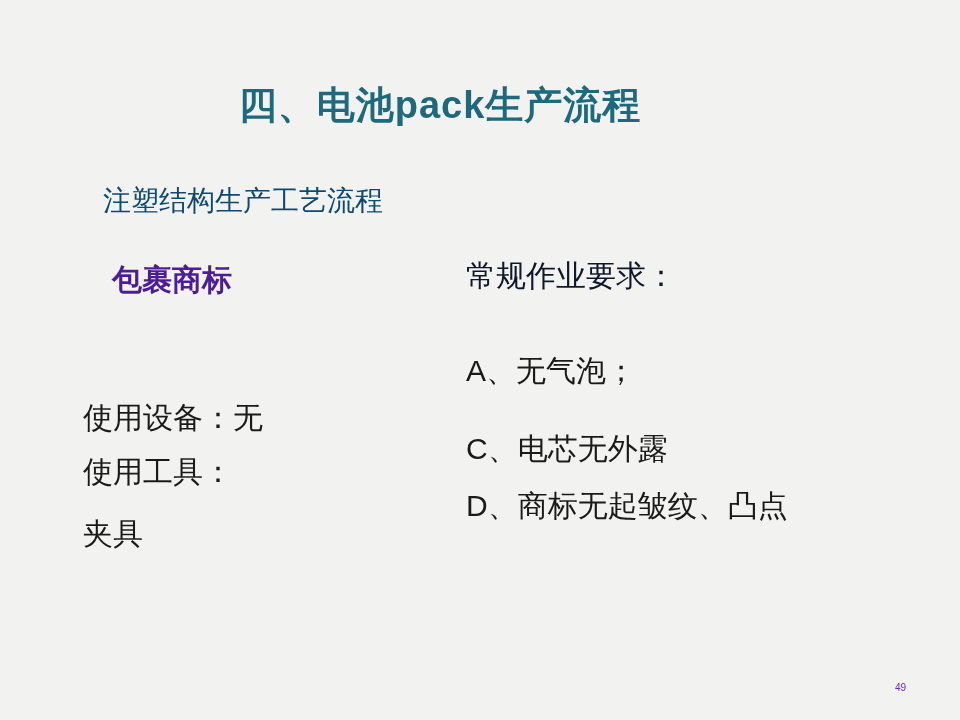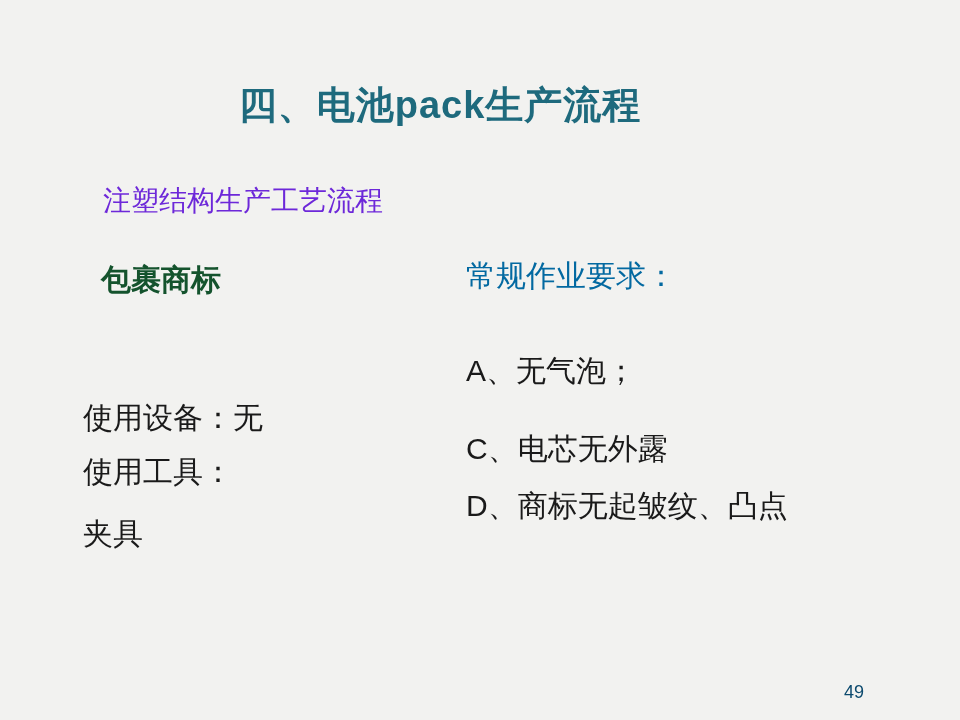--- a/index.html
+++ b/index.html
@@ -20,65 +20,65 @@
     font-size: 38px;
     font-weight: bold;
     color: #1e6a7d;
     font-family: "Liberation Sans", "DejaVu Sans", sans-serif;
     letter-spacing: 1px;
   }
   .subtitle {
     position: absolute;
     top: 182px; left: 103px;
     font-size: 28px;
-    color: #6d28d9;
+    color: #0c4a6e;
     font-family: "Liberation Serif", "DejaVu Serif", serif;
   }
   .section-label {
     position: absolute;
-    top: 260px; left: 101px;
+    top: 260px; left: 112px;
     font-size: 30px;
     font-weight: bold;
-    color: #14532d;
+    color: #4c1d95;
     font-family: Liberation Sans, sans-serif;
   }
   .left-line {
     position: absolute;
     left: 83px;
     font-size: 30px;
     color: #1a1a1a;
     font-family: "Liberation Serif", "DejaVu Serif", serif;
     margin-top: 32px;
   }
   .left-line-0 { top: 366px; }
   .left-line-1 { top: 420px; }
   .left-line-2 { top: 482px; }
   .right-heading {
     position: absolute;
     top: 256px; left: 466px;
     font-size: 30px;
-    color: #0369a1;
+    color: #0f172a;
     font-family: "Liberation Sans", "DejaVu Sans", sans-serif;
   }
   .right-line {
     position: absolute;
     left: 466px;
     font-size: 30px;
     color: #1a1a1a;
     font-family: "Liberation Sans", "DejaVu Sans", sans-serif;
   }
   .right-line-0 { top: 311px; margin-top: 40px; }
   .right-line-1 { top: 371px; }
   .right-line-2 { top: 429px; }
   .right-line-3 { top: 486px; }
   .page-number {
     position: absolute;
-    top: 682px; left: 844px;
-    font-size: 18px;
-    color: #0c4a6e;
+    top: 682px; left: 895px;
+    font-size: 10px;
+    color: #6d28d9;
     font-family: "Liberation Sans", "DejaVu Sans", sans-serif;
   }
 </style>
 </head>
 <body>
 
 <div class="slide">
 
   <div class="slide-title">四、电池pack生产流程</div>
 

